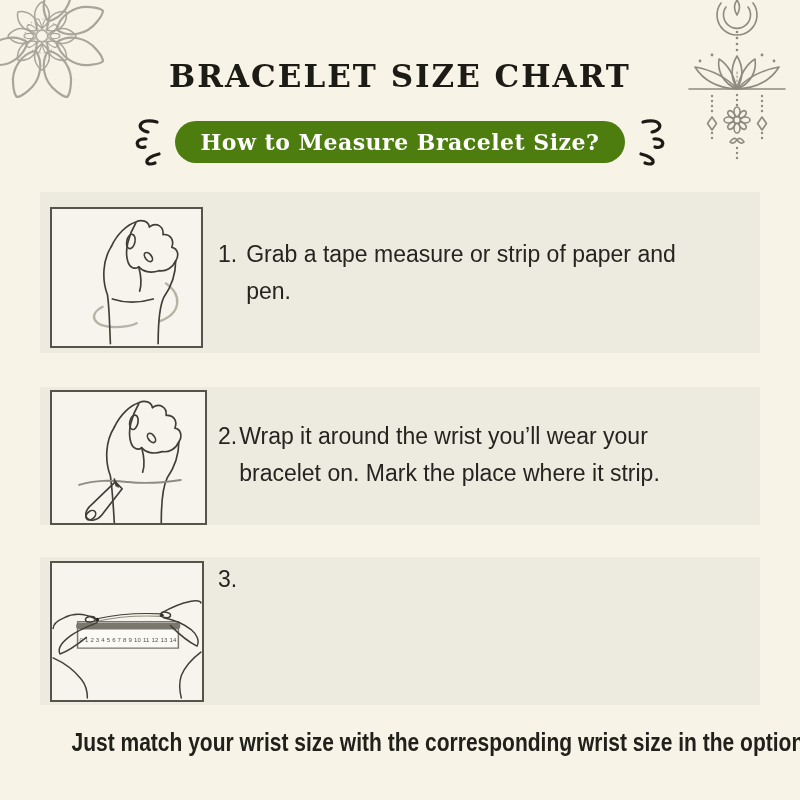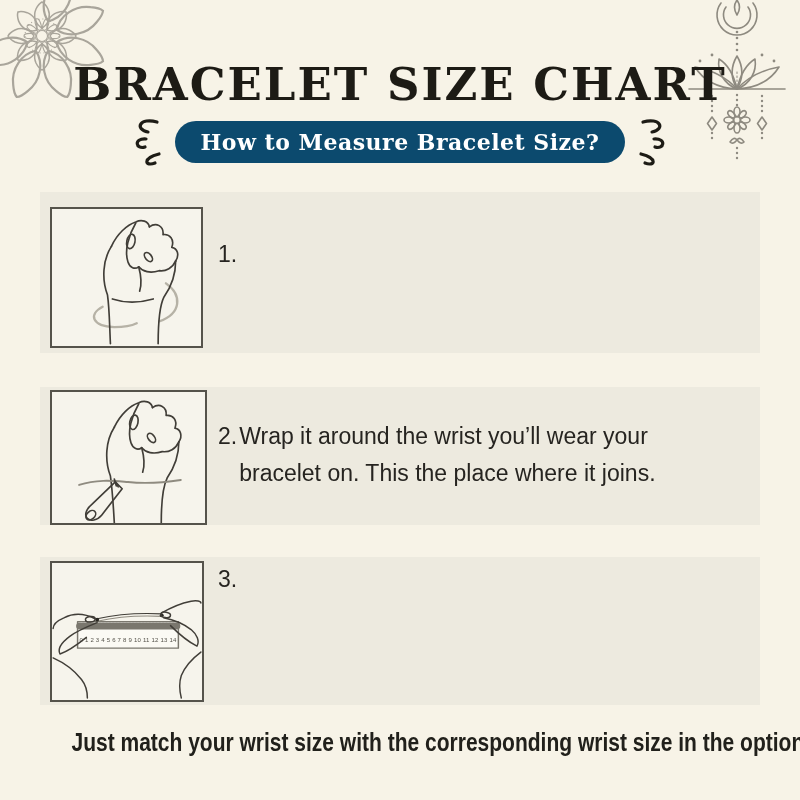--- a/index.html
+++ b/index.html
@@ -9,29 +9,29 @@
     font-family:"Liberation Sans", sans-serif;
     color:#25231d;
   }
   .abs{position:absolute;}
 
   
   .title{
     position:absolute; top:58px; left:0; width:100%;
     text-align:center;
     font-family:"DejaVu Serif","Liberation Serif",serif;
-    font-weight:700; font-size:45px; letter-spacing:2px;
+    font-weight:700; font-size:31px; letter-spacing:2px;
     color:#1d1b15;
   }
   .subtitle-row{
     position:absolute; top:116px; left:0; width:100%;
     display:flex; justify-content:center; align-items:center; gap:11px;
   }
   .pill{
-    background:#0c4a6e; color:#fff;
+    background:#4d7c0f; color:#fff;
     border-radius:22px; height:42px;
     display:flex; align-items:center;
     padding:0 26px;
     font-family:"DejaVu Serif","Liberation Serif",serif;
     font-weight:700; font-size:22px; letter-spacing:0.5px;
   }
   .flourish svg{display:block;}
 
   
   .band{
@@ -232,20 +232,22 @@
         <ellipse cx="81" cy="33" rx="4.2" ry="7.5" transform="rotate(12 81 33)"></ellipse>
         <ellipse cx="99" cy="49" rx="3.2" ry="5.4" transform="rotate(-38 99 49)"></ellipse>
         <path d="M127 53 C 127 68, 122 80, 115 90 C 111 98, 109 114, 109 138"></path>
         <path d="M89 59 C 92 70, 92 78, 90 84"></path>
         <path d="M62 92 C 74 96, 90 96, 104 92"></path>
       </g>
     </svg>
   </div>
   <div class="step-text">
     <span class="step-num">1.</span>
+    <span class="step-body">Grab a tape measure or strip of paper and
+pen.</span>
   </div>
 </div>
 
 <div class="band band2">
   <div class="illus-box">
     <svg width="153" height="131" viewBox="0 0 153 134">
       <g stroke="#413e38" stroke-width="1.7" fill="none" stroke-linecap="round" stroke-linejoin="round">
         <path d="M62 134 C 61 116, 60 100, 58 86 C 52 70, 53 50, 62 36"></path>
         <path d="M62 36 C 68 23, 78 14, 87 11 C 93 8, 100 10, 101 16"></path>
         <path d="M101 16 C 108 11, 116 15, 115 24 C 122 23, 127 29, 124 37 C 130 38, 132 45, 128 51"></path>
@@ -263,21 +265,21 @@
         <path d="M62 89 l2 7"></path>
         <path d="M63 92 L70 99 L49 126 C 45 131, 37 133, 34 129 C 31 125, 34 119, 39 115 Z"></path>
         <path d="M63 92 L66 97"></path>
         <ellipse cx="38" cy="126" rx="5.6" ry="4" transform="rotate(-42 38 126)"></ellipse>
       </g>
     </svg>
   </div>
   <div class="step-text">
     <span class="step-num">2.</span>
     <span class="step-body">Wrap it around the wrist you’ll wear your
-bracelet on. This the place where it joins.</span>
+bracelet on. Mark the place where it strip.</span>
   </div>
 </div>
 
 <div class="band band3">
   <div class="illus-box">
     <svg width="150" height="137" viewBox="0 0 153 140">
       <g stroke="#413e38" stroke-width="1.5" fill="none" stroke-linecap="round" stroke-linejoin="round">
         <rect x="26" y="60" width="103" height="27" fill="#fbfaf4" stroke="#7a776e"></rect>
         <line x1="28" y1="64.5" x2="128" y2="64.5" stroke="#7a776e" stroke-width="7" stroke-dasharray="0.9 2.5"></line>
         <text x="77.5" y="81" text-anchor="middle" font-size="6.2" fill="#55524a" stroke="none" textLength="99" font-family="Liberation Sans, sans-serif">0 1 2 3 4 5 6 7 8 9 10 11 12 13 14</text>

